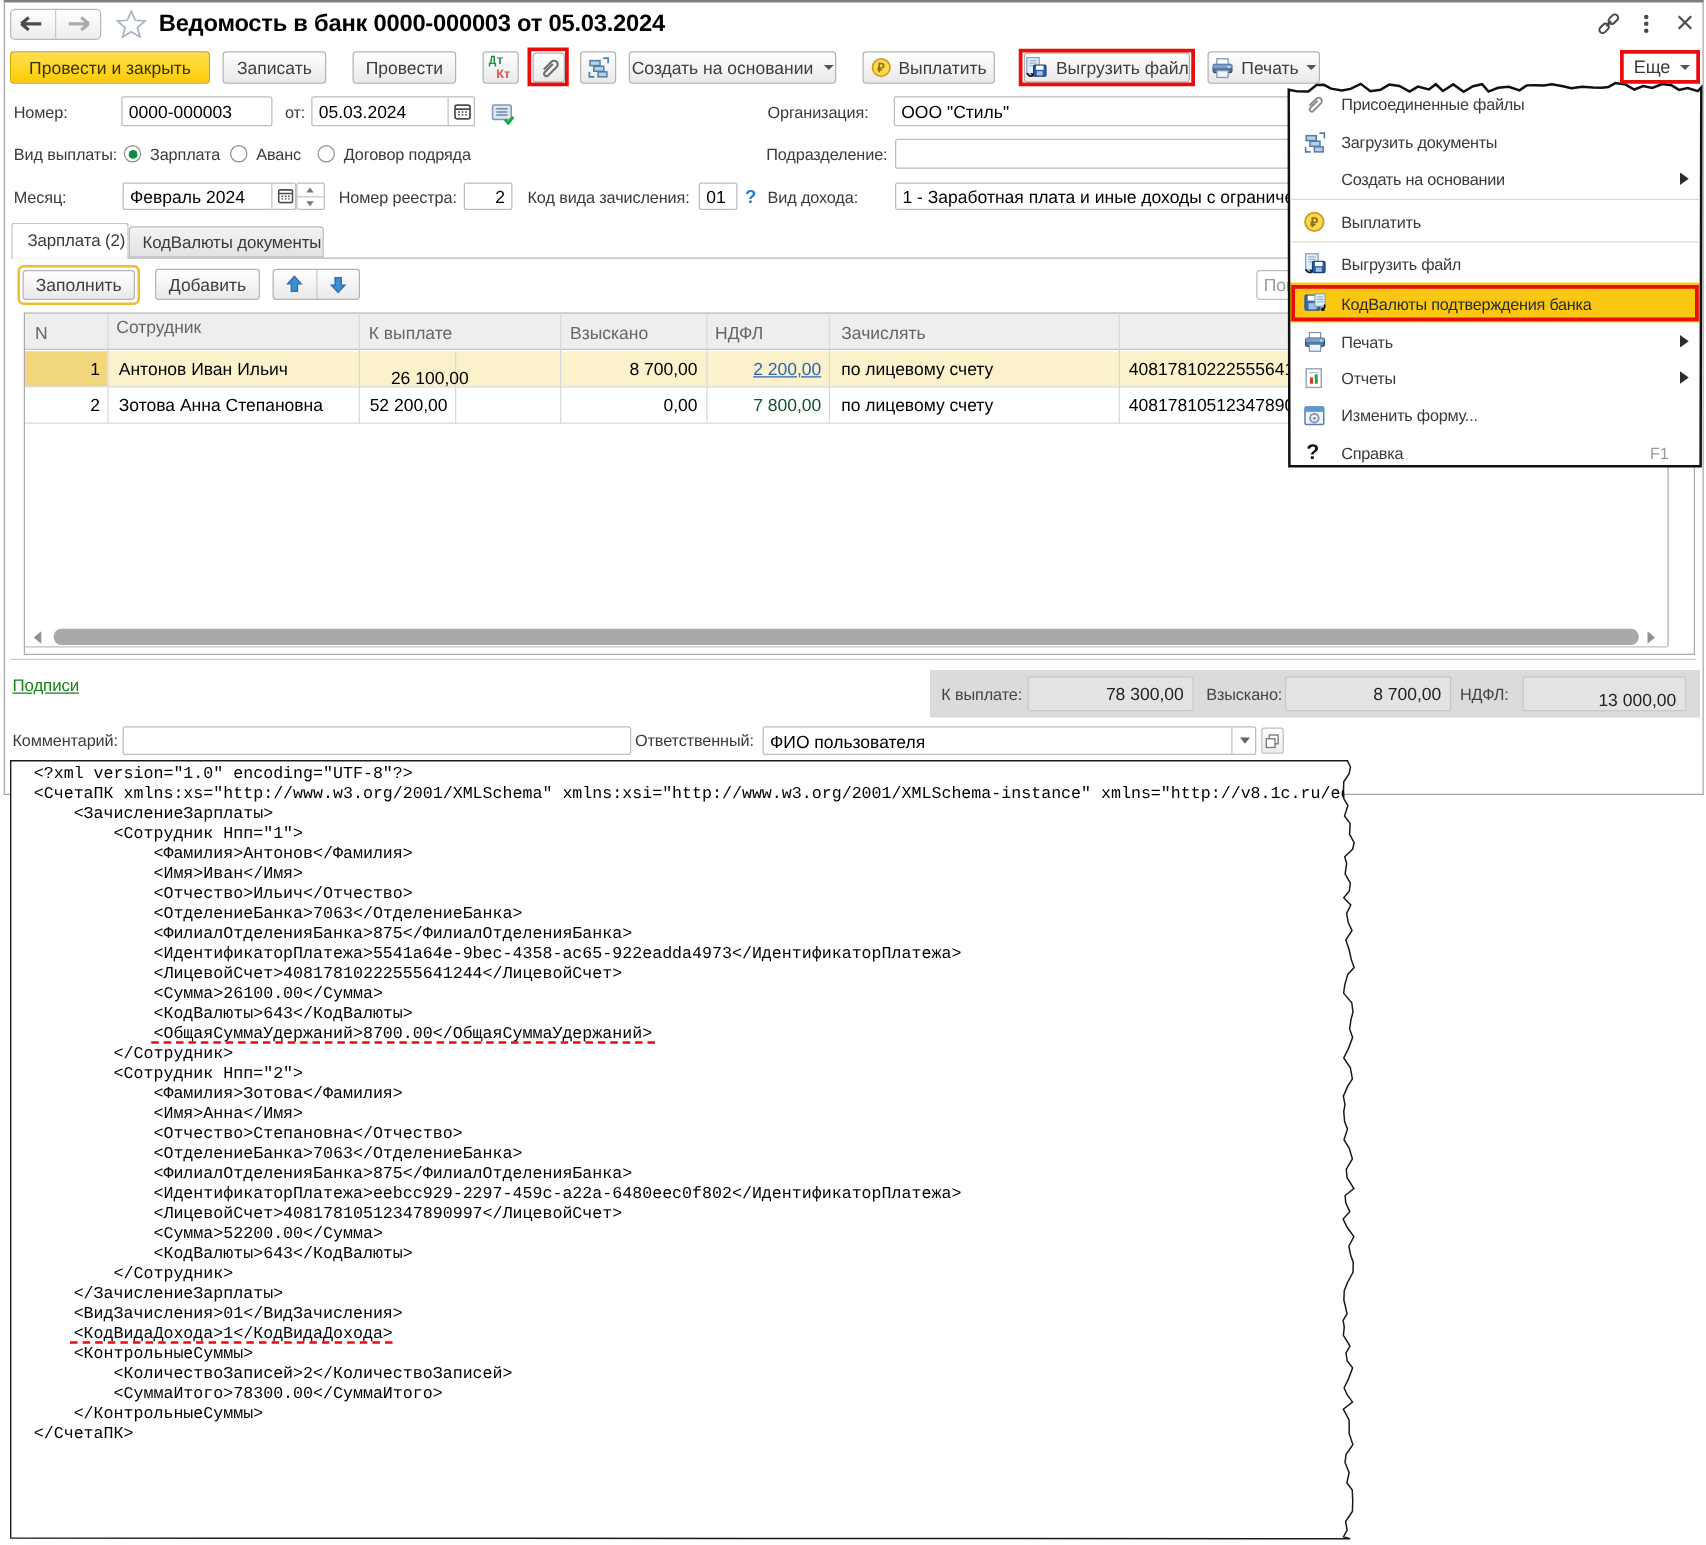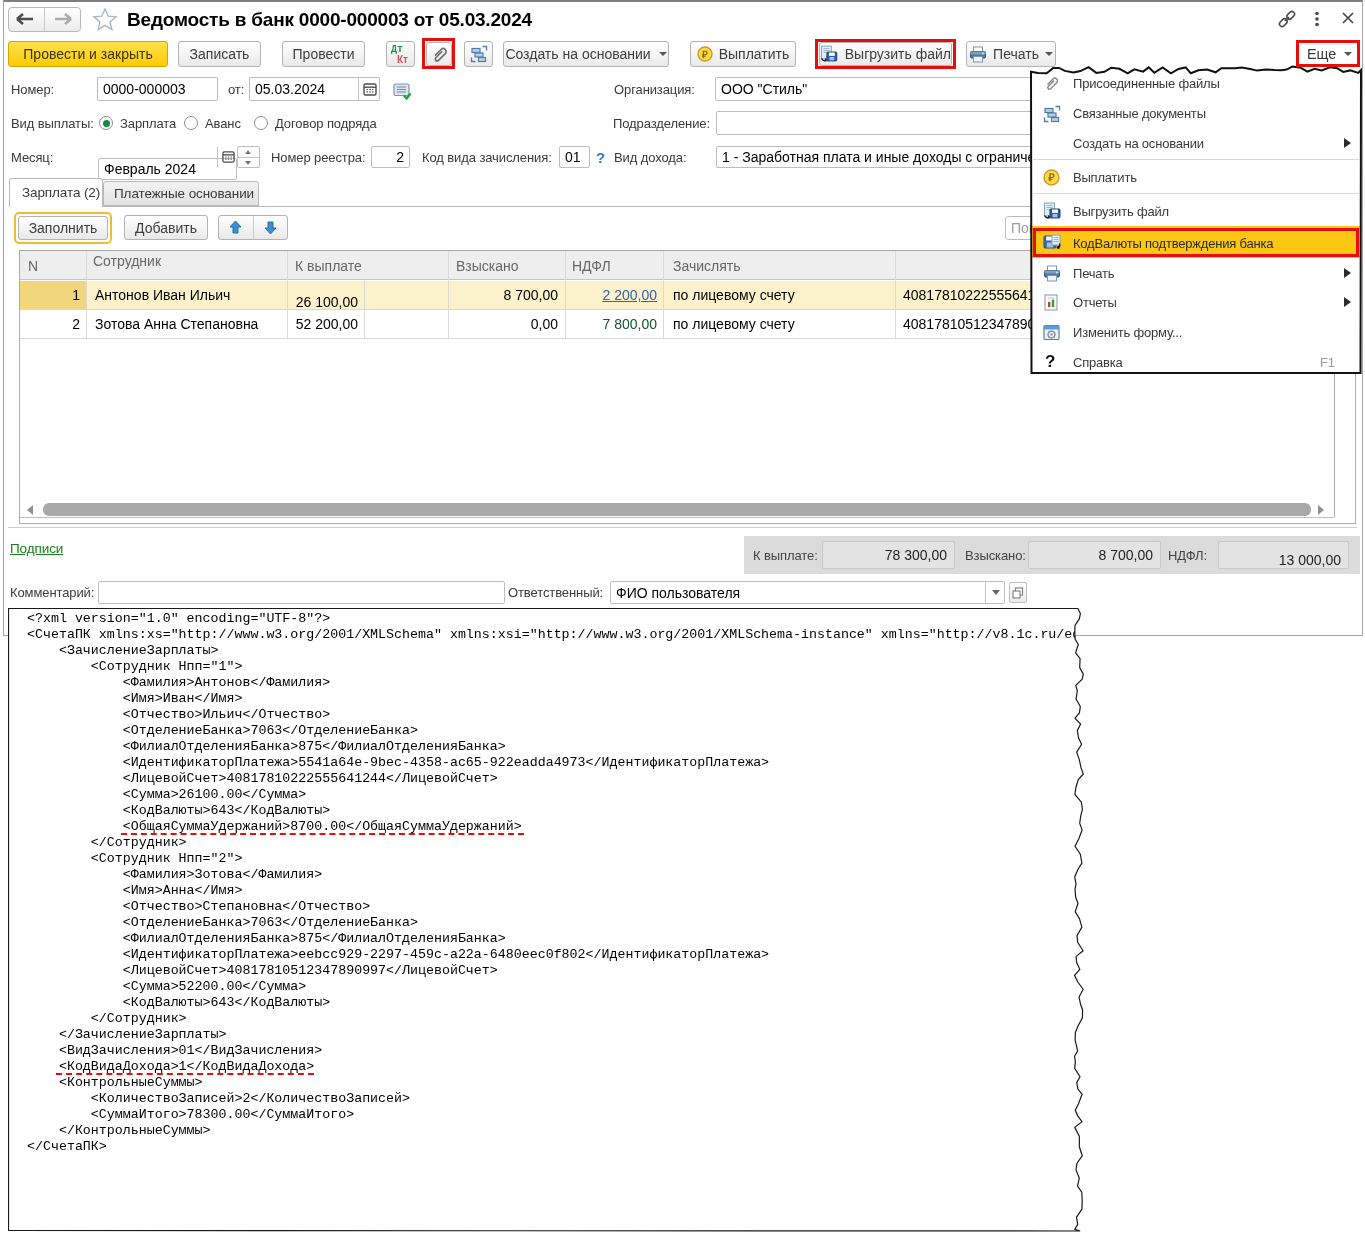--- a/index.html
+++ b/index.html
@@ -117,21 +117,21 @@
   </svg>
 <div class="lbl" style="left:11px;top:112px;height:22px">Вид выплаты:</div>
 <div class="ab" style="left:99px;top:116px;width:14px;height:14px;border:1px solid #8f8f8f;border-radius:50%;background:#fff"></div>
 <div class="ab" style="left:102.5px;top:119.5px;width:7px;height:7px;border-radius:50%;background:#128a41"></div>
 <div class="lbl" style="left:120px;top:112px;height:22px">Зарплата</div>
 <div class="ab" style="left:184px;top:116px;width:14px;height:14px;border:1px solid #8f8f8f;border-radius:50%;background:#fff"></div>
 <div class="lbl" style="left:205px;top:112px;height:22px">Аванс</div>
 <div class="ab" style="left:254px;top:116px;width:14px;height:14px;border:1px solid #8f8f8f;border-radius:50%;background:#fff"></div>
 <div class="lbl" style="left:275px;top:112px;height:22px">Договор подряда</div>
 <div class="lbl" style="left:11px;top:146px;height:22px">Месяц:</div>
-<div class="inp" style="left:98px;top:158px;width:139px;height:22px">Февраль 2024</div>
+<div class="inp" style="left:98px;top:146px;width:139px;height:22px">Февраль 2024</div>
 <div class="ab" style="left:217px;top:147px;width:1px;height:20px;background:#c4c4c4"></div>
 <svg class="ab" style="left:222px;top:150px" width="13" height="13" viewBox="0 0 14 14">
     <rect x="1" y="2" width="12" height="11" rx="1.5" fill="none" stroke="#4d4d4d" stroke-width="1.4"></rect>
     <path d="M1 5.2 h12" stroke="#4d4d4d" stroke-width="1.4"></path>
     <path d="M3.5 7.5h1.4M6.3 7.5h1.4M9.1 7.5h1.4M3.5 9.8h1.4M6.3 9.8h1.4M9.1 9.8h1.4" stroke="#4d4d4d" stroke-width="1.2"></path>
   </svg>
 <div class="ab" style="left:237px;top:146px;width:23px;height:22px;border:1px solid #bdbdbd;border-radius:2px;background:#fff"></div>
 <div class="ab" style="left:237px;top:157px;width:23px;height:1px;background:#c4c4c4"></div>
 <div class="ab" style="left:245px;top:150px;width:0;height:0;border-bottom:4px solid #777;border-left:3.5px solid transparent;border-right:3.5px solid transparent"></div>
 <div class="ab" style="left:245px;top:161px;width:0;height:0;border-top:4px solid #777;border-left:3.5px solid transparent;border-right:3.5px solid transparent"></div>
@@ -141,21 +141,21 @@
 <div class="inp" style="left:559px;top:146px;width:31px;height:22px">01</div>
 <div class="lbl" style="left:596px;top:146px;height:22px;color:#2b7bd1;font-weight:bold;font-size:15px">?</div>
 <div class="lbl" style="left:614px;top:77px;height:24px">Организация:</div>
 <div class="inp" style="left:715px;top:77px;width:330px;height:24px">ООО "Стиль"</div>
 <div class="lbl" style="left:613px;top:111px;height:24px">Подразделение:</div>
 <div class="inp" style="left:716px;top:111px;width:329px;height:24px"></div>
 <div class="lbl" style="left:614px;top:146px;height:22px">Вид дохода:</div>
 <div class="inp" style="left:716px;top:146px;width:329px;height:22px">1 - Заработная плата и иные доходы с ограничением</div>
 
 <div class="ab" style="left:103px;top:181px;width:156px;height:25px;border:1px solid #b9b9b9;border-radius:3px 3px 0 0;background:linear-gradient(#f2f2f2,#e3e3e3)"></div>
-<div class="lbl" style="left:114px;top:183px;height:21px;font-size:13.5px">Платежные основании</div>
+<div class="lbl" style="left:114px;top:183px;height:21px;font-size:13.5px">КодВалюты документы</div>
 <div class="ab" style="left:9px;top:206px;width:1348px;height:1px;background:#b9b9b9"></div>
 <div class="ab" style="left:9px;top:178px;width:94px;height:29px;border:1px solid #b9b9b9;border-bottom:none;border-radius:3px 3px 0 0;background:#fff"></div>
 <div class="lbl" style="left:22px;top:181px;height:23px;font-size:13.5px">Зарплата (2)</div>
 
 <div class="btn" style="left:18px;top:216px;width:90px;height:24px">Заполнить</div>
 <div class="ab" style="left:14px;top:212px;width:98px;height:32px;border:2px solid #eebc32;border-radius:5px"></div>
 <div class="btn" style="left:124px;top:215px;width:84px;height:25px">Добавить</div>
 <div class="btn" style="left:218px;top:215px;width:70px;height:25px;padding:0"></div>
 <div class="ab" style="left:253px;top:216px;width:1px;height:23px;background:#c9c9c9"></div>
 <svg class="ab" style="left:227px;top:219px" width="17" height="17" viewBox="0 0 17 17">
@@ -185,21 +185,21 @@
 
 <div class="hcell" style="left:28px;top:251px;height:29px">N</div>
 <div class="hcell" style="left:93px;top:251px;height:19px">Сотрудник</div>
 <div class="hcell" style="left:295px;top:251px;height:29px">К выплате</div>
 <div class="hcell" style="left:456px;top:251px;height:29px">Взыскано</div>
 <div class="hcell" style="left:572px;top:251px;height:29px">НДФЛ</div>
 <div class="hcell" style="left:673px;top:251px;height:29px">Зачислять</div>
 
 <div class="tcell" style="left:20px;top:281px;width:60px;height:28px;justify-content:flex-end">1</div>
 <div class="tcell" style="left:95px;top:281px;height:28px">Антонов Иван Ильич</div>
-<div class="tcell" style="left:287px;top:281px;width:71px;height:42px;justify-content:flex-end">26 100,00</div>
+<div class="tcell" style="left:304px;top:281px;width:71px;height:42px;justify-content:flex-end">26 100,00</div>
 <div class="tcell" style="left:448px;top:281px;width:110px;height:28px;justify-content:flex-end">8 700,00</div>
 <div class="tcell" style="left:565px;top:281px;width:92px;height:28px;justify-content:flex-end">
     <span style="color:#2e63b8;text-decoration:underline">2 200,00</span>
   </div>
 <div class="tcell" style="left:673px;top:281px;height:28px">по лицевому счету</div>
 <div class="tcell" style="left:903px;top:281px;height:28px">40817810222555641244</div>
 
 <div class="tcell" style="left:20px;top:310px;width:60px;height:28px;justify-content:flex-end">2</div>
 <div class="tcell" style="left:95px;top:310px;height:28px">Зотова Анна Степановна</div>
 <div class="tcell" style="left:287px;top:310px;width:71px;height:28px;justify-content:flex-end">52 200,00</div>
@@ -295,21 +295,21 @@
   </svg>
 <div class="mitem" style="top:71px;height:24px">Присоединенные файлы</div>
 <svg class="mico" style="top:105px" width="18" height="18" viewBox="0 0 18 18">
     <g stroke="#4f7dab" fill="#b9d0e4" stroke-width="1.2">
       <rect x="2" y="3.5" width="8" height="4"></rect>
       <rect x="5" y="8" width="8" height="4"></rect>
       <rect x="8.5" y="12.5" width="7" height="4"></rect>
     </g>
     <path d="M12.5 1.5 h4 v4 M5.5 16.5 h-4 v-4" fill="none" stroke="#4f7dab" stroke-width="1.3"></path>
   </svg>
-<div class="mitem" style="top:101px;height:24px">Связанные документы</div>
+<div class="mitem" style="top:101px;height:24px">Загрузить документы</div>
 <div class="mitem" style="top:131px;height:24px">Создать на основании</div>
 <div class="marr" style="top:138px"></div>
 <div class="msep" style="top:159px"></div>
 <svg class="mico" style="top:169px" width="17" height="17" viewBox="0 0 16 16">
     <circle cx="8" cy="8" r="7" fill="#fed84c" stroke="#cd9d22" stroke-width="1.4"></circle>
     <text x="8" y="11.6" font-size="10" font-weight="bold" fill="#8a6a12" text-anchor="middle" font-family="Liberation Sans">₽</text>
   </svg>
 <div class="mitem" style="top:165px;height:24px">Выплатить</div>
 <div class="msep" style="top:193px"></div>
 <svg class="mico" style="top:202px" width="19" height="19" viewBox="0 0 19 19">

